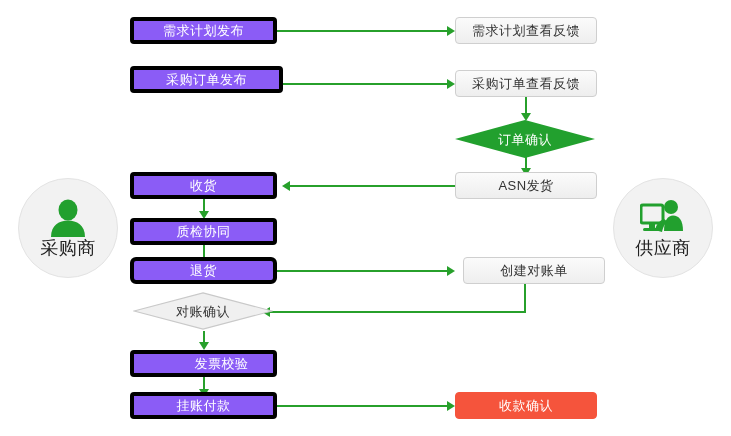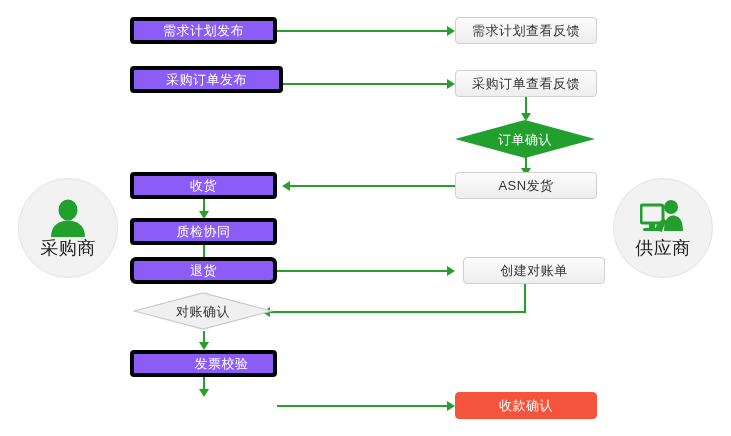--- a/index.html
+++ b/index.html
@@ -243,18 +243,21 @@
     <svg class="diamond-shape" viewBox="0 0 140 38" preserveAspectRatio="none">
       <polygon points="70,0.8 139,19 70,37.2 1,19" fill="#f0f0f0" stroke="#c9c9c9" stroke-width="1.2"></polygon>
     </svg>
     <span class="diamond-label">对账确认</span>
   </div>
 
   <div class="node green" style="left:130px; top:350px; width:147px; height:27px;padding-left:36px;">
     <span>发票校验</span>
   </div>
 
+  <div class="node green" style="left:130px; top:392px; width:147px; height:27px;">
+    <span>挂账付款</span>
+  </div>
 
   <div class="node red" style="left:455px; top:392px; width:142px; height:27px;">
     <span>收款确认</span>
   </div>
 
 </div>
 
 </body></html>

